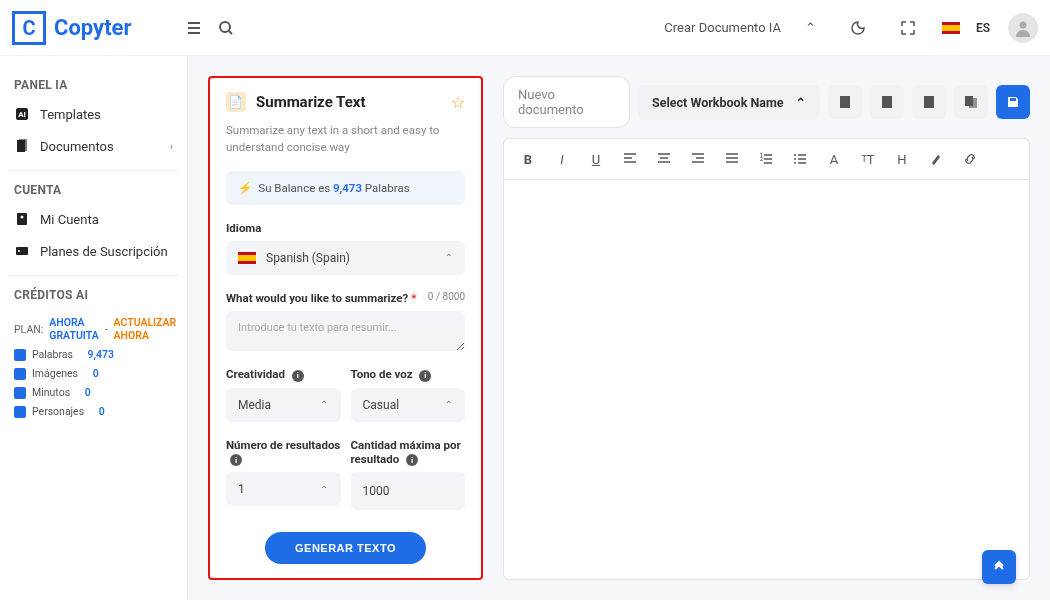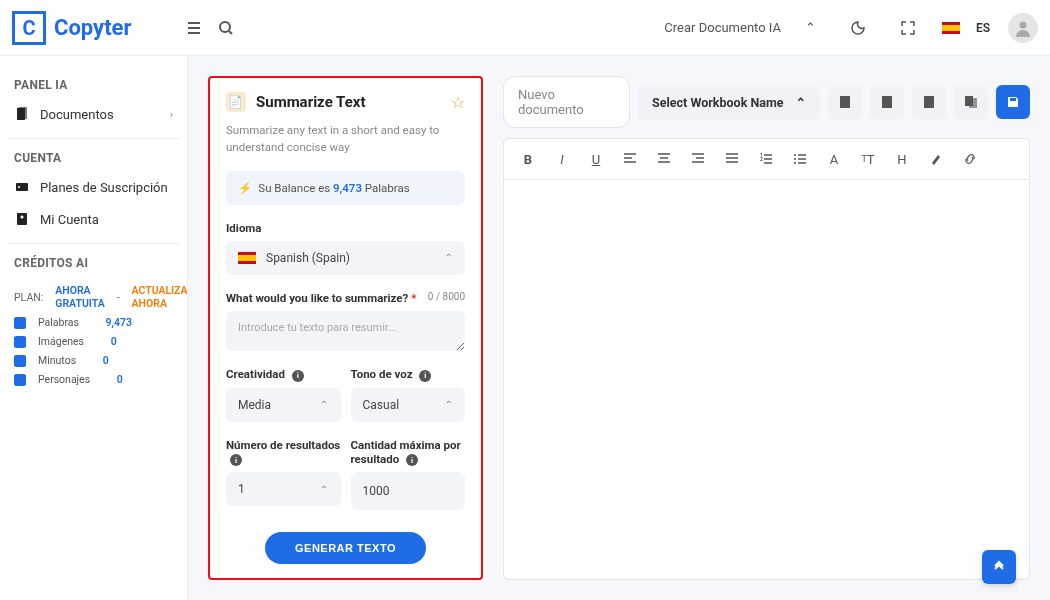--- a/index.html
+++ b/index.html
@@ -18,21 +18,21 @@
 .avatar { width: 30px; height: 30px; border-radius: 50%; background: #e5e5e5; display: flex; align-items: center; justify-content: center; }
 .avatar svg { fill: #aaa; }
 .body { display: flex; flex: 1; min-height: 0; }
 .sidebar { width: 188px; padding: 10px 8px; border-right: 1px solid #eee; font-size: 13px; overflow-y: auto; }
 .sb-heading { font-size: 12px; font-weight: 700; color: #666; letter-spacing: 0.3px; margin: 12px 6px 6px; text-transform: uppercase; }
 .sb-item { display: flex; align-items: center; gap: 10px; padding: 8px 6px; border-radius: 4px; cursor: pointer; color: #333; }
 .sb-item .chev { margin-left: auto; color: #888; font-size: 10px; }
 .sb-icon { width: 16px; height: 16px; display: inline-flex; align-items: center; justify-content: center; color: #222; }
 .sb-sep { border: 0; border-top: 1px solid #eee; margin: 8px 0; }
 .credits { font-size: 10.5px; color: #666; padding: 2px 6px; }
-.credits .line { display: flex; align-items: center; gap: 12px; margin: 6px 0; }
+.credits .line { display: flex; align-items: center; gap: 6px; margin: 6px 0; }
 .credits .lbl { color: #555; }
 .blue { color: #1e6de6; font-weight: 600; }
 .orange { color: #f57c00; font-weight: 600; }
 .credit-icon { width: 12px; height: 12px; background: #1e6de6; border-radius: 2px; }
 .main { flex: 1; background: #f6f7fb; display: flex; gap: 20px; padding: 20px; min-height: 0; overflow: hidden; }
 .left-panel { width: 275px; background: #fff; border: 2px solid #e11; border-radius: 4px; padding: 14px 16px; display: flex; flex-direction: column; overflow-y: auto; position: relative; }
 .lp-title-row { display: flex; align-items: center; gap: 10px; }
 .lp-icon { width: 20px; height: 20px; background: #ffe8c7; border-radius: 4px; display: flex; align-items: center; justify-content: center; color: #f0a020; font-size: 12px; }
 .lp-title { font-size: 15px; font-weight: 700; color: #222; }
 .star-btn { margin-left: auto; color: #f5a623; cursor: pointer; font-size: 16px; }
@@ -113,46 +113,55 @@
     </div>
   </div>
 
   <div class="body">
 
     <div class="sidebar">
       <div class="sb-heading">PANEL IA</div>
       <div class="sb-item">
         <span class="sb-icon">
             <svg width="14" height="14" viewBox="0 0 14 14">
+              <rect x="1" y="1" width="12" height="12" rx="2" fill="currentColor"></rect>
+              <text x="7" y="10" font-size="8" fill="#fff" text-anchor="middle" font-weight="bold">AI</text>
+            </svg>
+          </span>
+        <span>Templates</span>
+      </div>
+      <div class="sb-item">
+        <span class="sb-icon">
+            <svg width="14" height="14" viewBox="0 0 14 14">
               <rect x="2" y="1" width="8" height="12" fill="currentColor"></rect>
               <rect x="4" y="0" width="8" height="12" fill="currentColor" opacity="0.6"></rect>
             </svg>
           </span>
         <span>Documentos</span>
         <span class="chev">›</span>
       </div>
       <hr class="sb-sep">
       <div class="sb-heading">CUENTA</div>
+      <div class="sb-item">
+        <span class="sb-icon">
+            <svg width="14" height="14" viewBox="0 0 14 14">
+              <rect x="2" y="1" width="10" height="12" rx="1" fill="currentColor"></rect>
+              <circle cx="7" cy="5" r="1.5" fill="#fff"></circle>
+            </svg>
+          </span>
+        <span>Mi Cuenta</span>
+      </div>
       <div class="sb-item">
         <span class="sb-icon">
             <svg width="14" height="14" viewBox="0 0 14 14">
               <rect x="1" y="3" width="12" height="8" rx="1" fill="currentColor"></rect>
               <circle cx="4" cy="7" r="1" fill="#fff"></circle>
             </svg>
           </span>
         <span>Planes de Suscripción</span>
-      </div>
-      <div class="sb-item">
-        <span class="sb-icon">
-            <svg width="14" height="14" viewBox="0 0 14 14">
-              <rect x="2" y="1" width="10" height="12" rx="1" fill="currentColor"></rect>
-              <circle cx="7" cy="5" r="1.5" fill="#fff"></circle>
-            </svg>
-          </span>
-        <span>Mi Cuenta</span>
       </div>
       <hr class="sb-sep">
       <div class="sb-heading">CRÉDITOS AI</div>
       <div class="credits">
         <div class="line">
           <span>PLAN:</span>
           <span class="blue">AHORA GRATUITA</span>
           <span> - </span>
           <span class="orange">ACTUALIZAR AHORA</span>
         </div>

